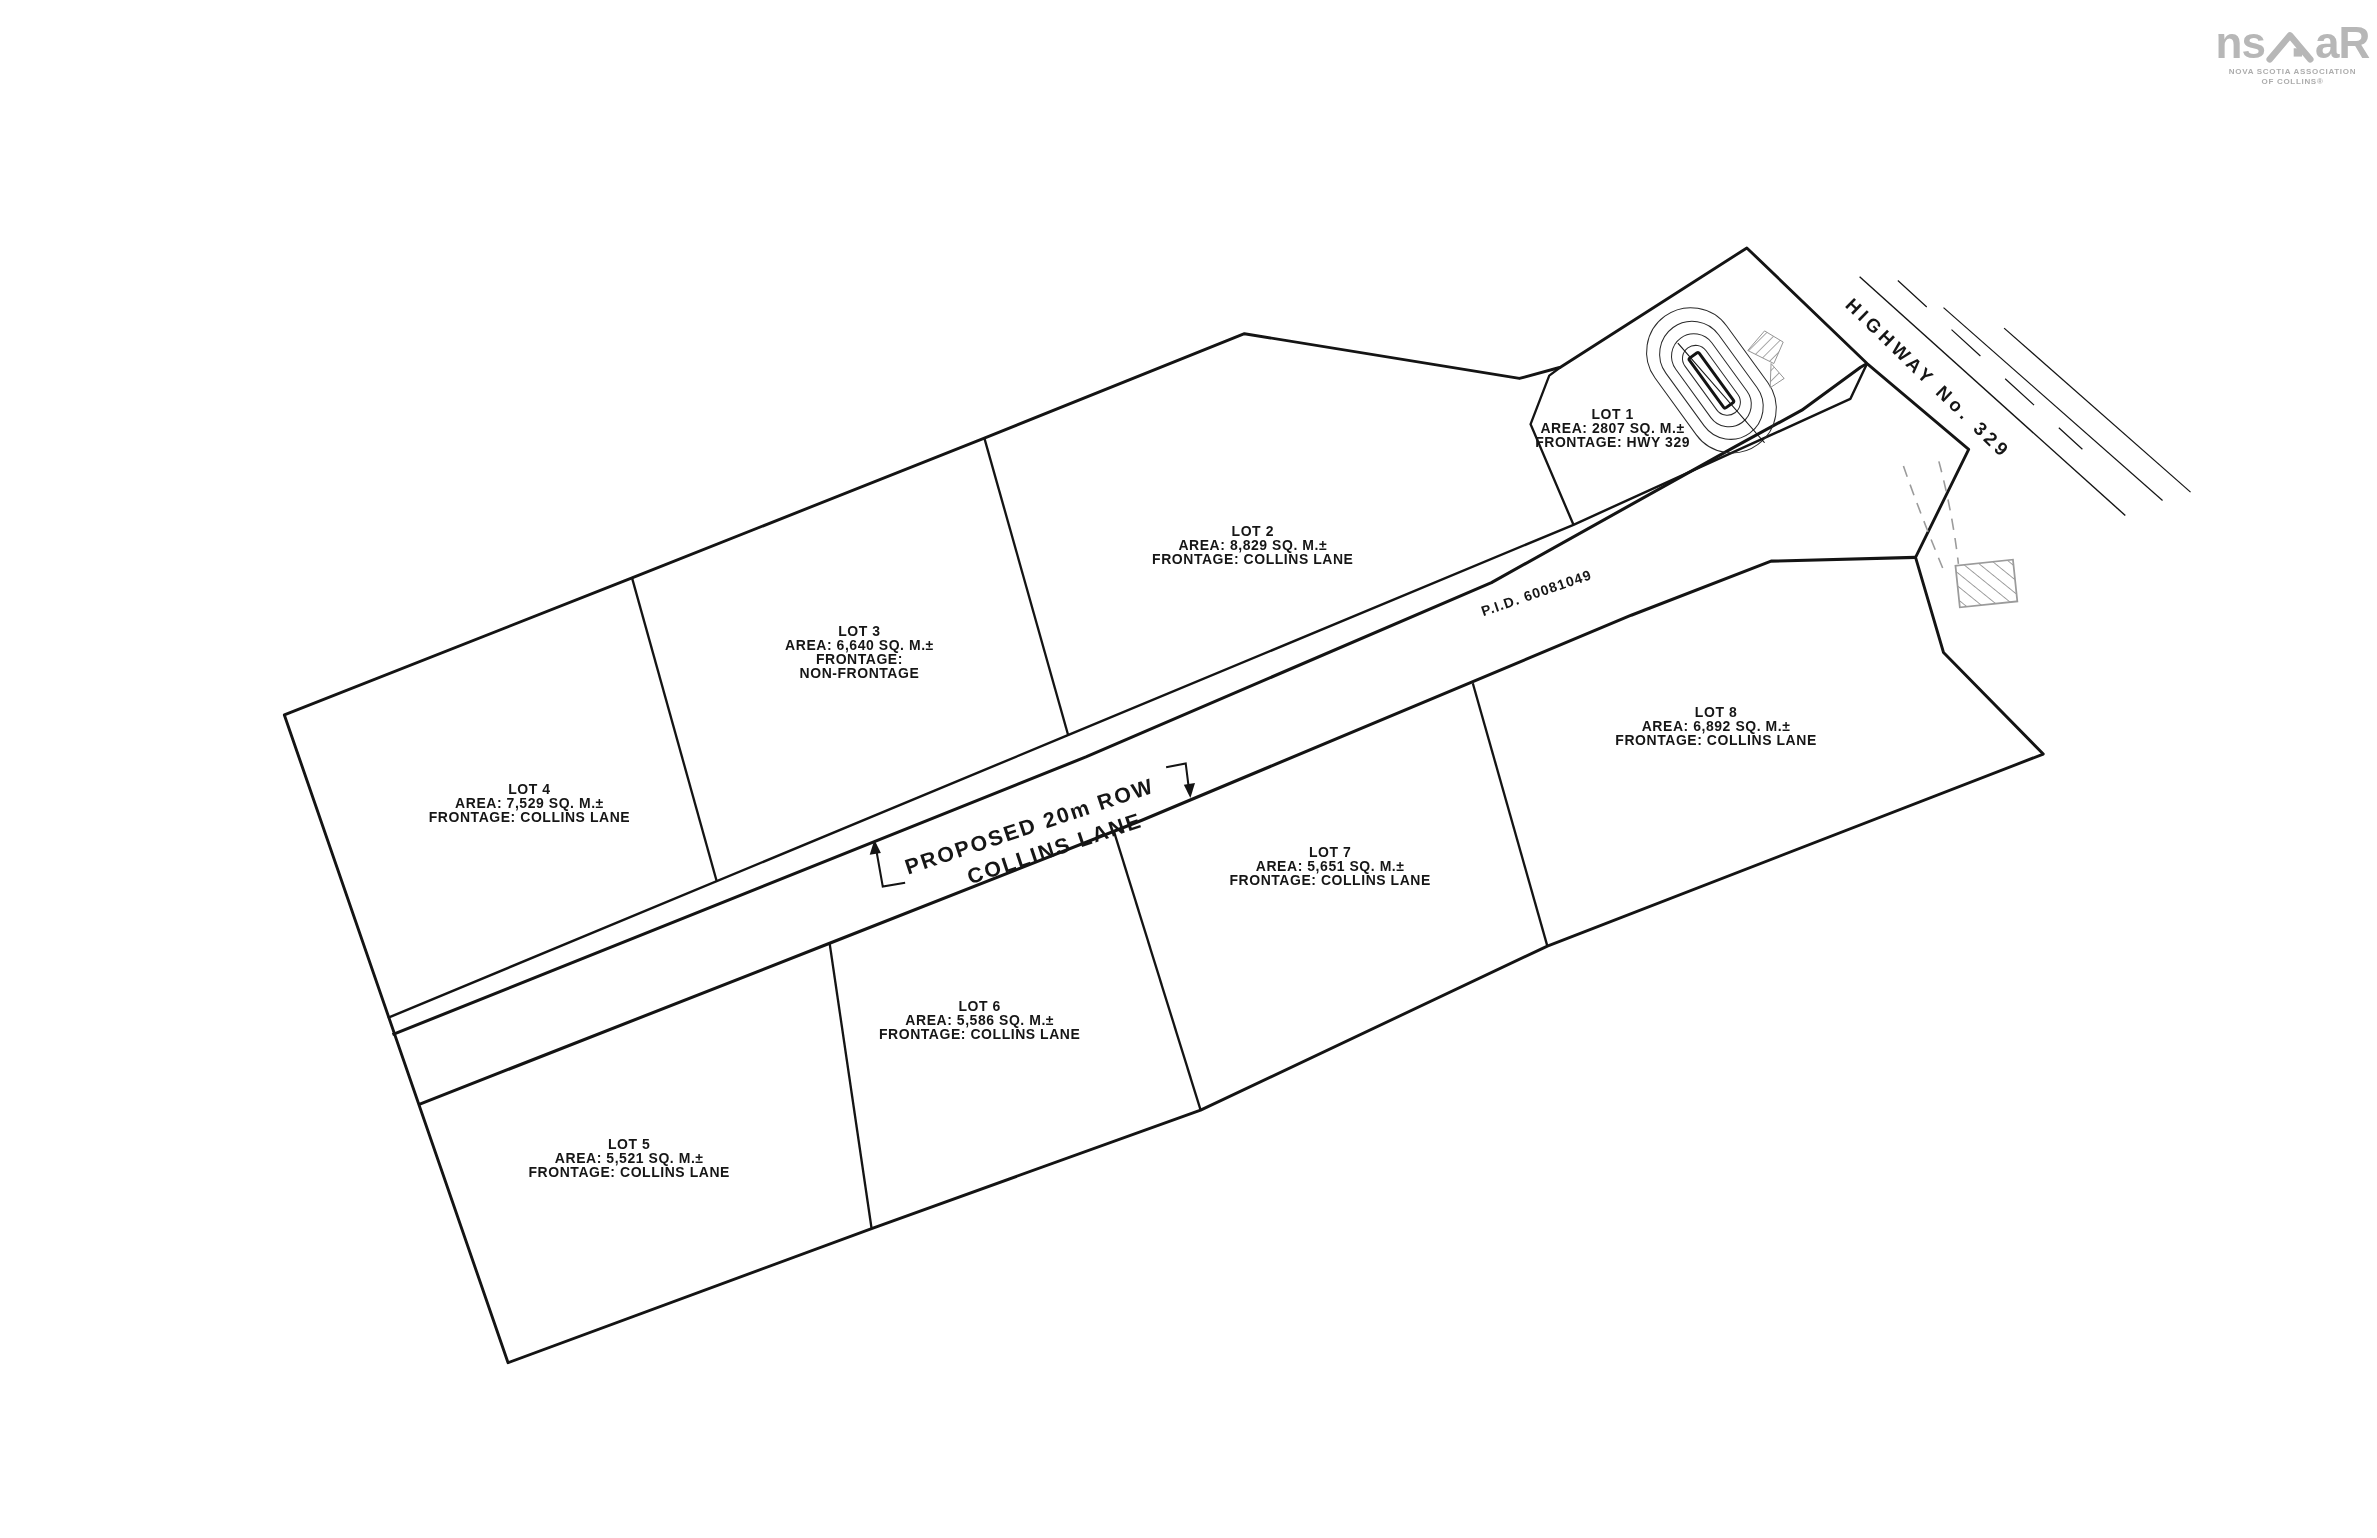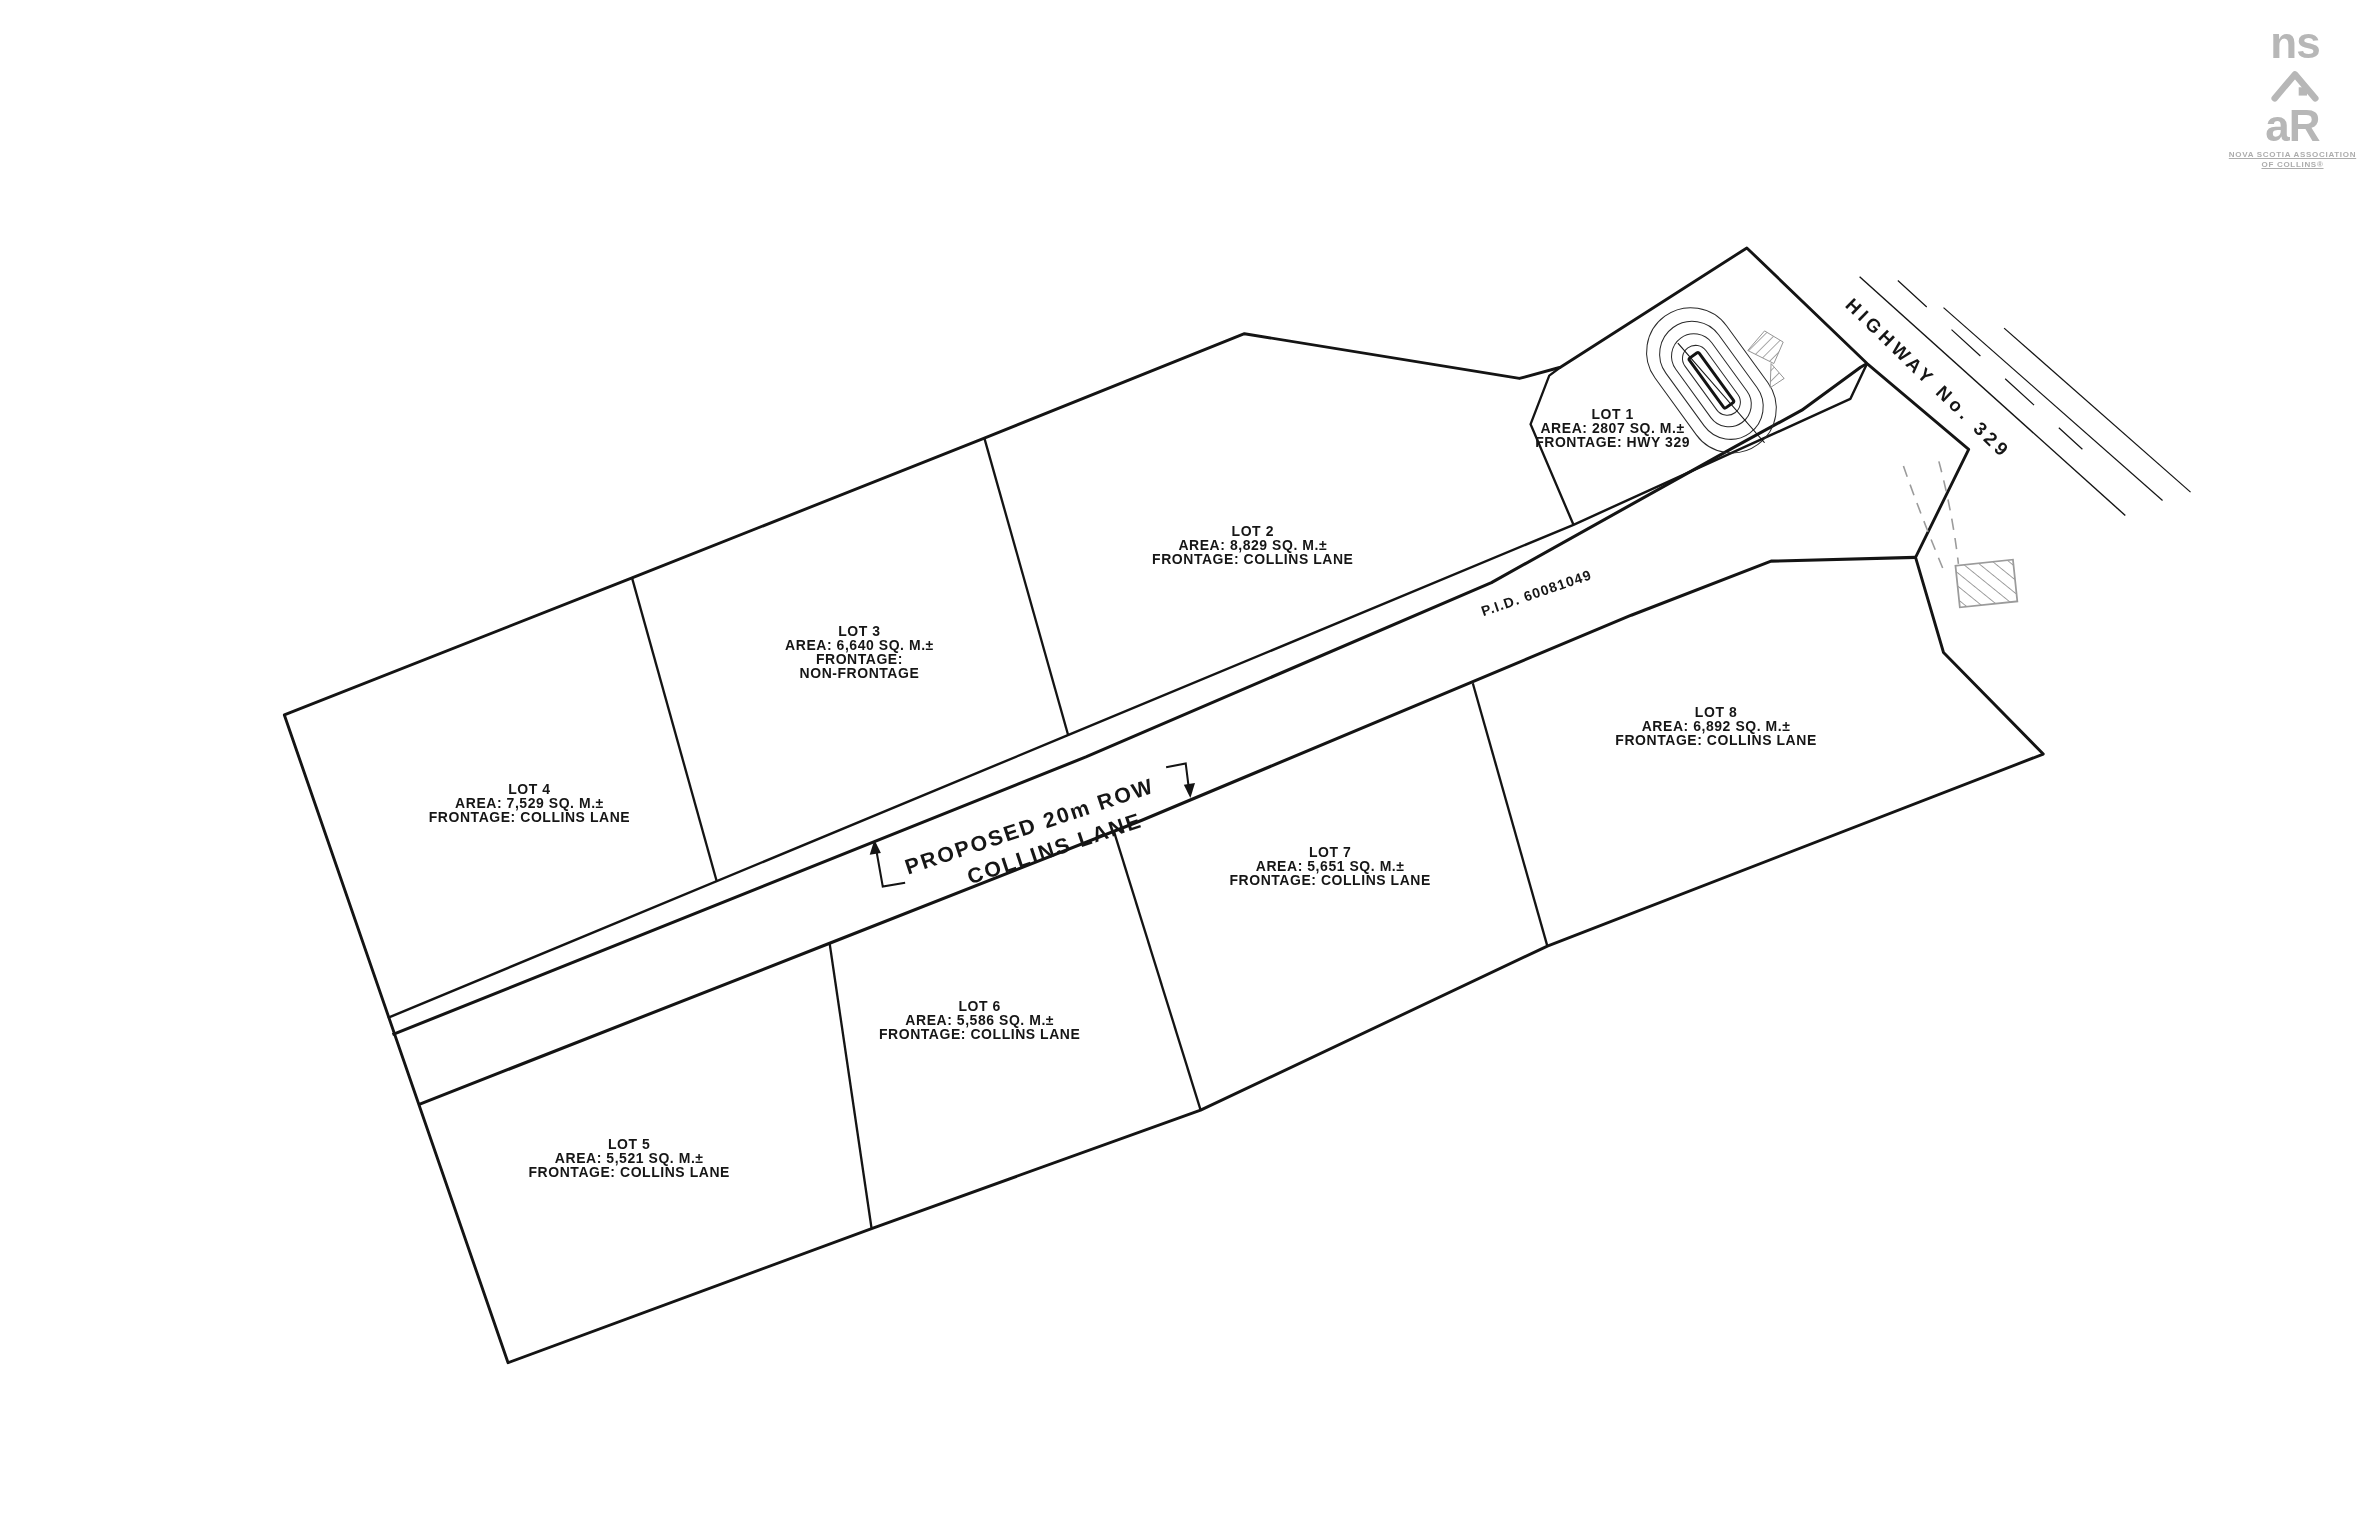--- a/index.html
+++ b/index.html
@@ -3,23 +3,23 @@
 <meta charset="utf-8">
 <style>
   html,body{margin:0;padding:0;background:#ffffff;}
   body{width:2377px;height:1538px;position:relative;font-family:"Liberation Sans",sans-serif;overflow:hidden;}
   #plat-svg{position:absolute;left:0;top:0;}
   text.lot-label{font-family:"Liberation Sans",sans-serif;font-weight:700;font-size:15px;letter-spacing:.6px;fill:#161616;text-anchor:middle;}
   text.road-label{font-family:"Liberation Sans",sans-serif;font-weight:700;font-size:23px;letter-spacing:2.2px;fill:#161616;text-anchor:middle;}
   text.pid-label{font-family:"Liberation Sans",sans-serif;font-weight:700;font-size:15px;letter-spacing:1.2px;fill:#161616;text-anchor:middle;}
   text.hwy-label{font-family:"Liberation Sans",sans-serif;font-weight:700;font-size:20px;letter-spacing:4.5px;fill:#161616;text-anchor:middle;}
   .nsar{position:absolute;left:2217px;top:20.5px;width:151px;display:flex;flex-direction:column;align-items:center;}
-  .nsar-row{display:flex;align-items:flex-end;line-height:1;flex-direction:column;}
+  .nsar-row{display:flex;align-items:flex-end;line-height:1;}
   .nsar-txt{font-weight:700;font-size:44px;letter-spacing:-0.9px;color:#b7b7b7;font-family:"Liberation Sans",sans-serif;}
-  .nsar-tag{margin-top:2.8px;font-size:8px;letter-spacing:0.7px;color:#adadad;font-weight:700;text-align:center;line-height:1.25;font-family:"Liberation Sans",sans-serif;text-decoration:underline;}
+  .nsar-tag{margin-top:2.8px;font-size:8px;letter-spacing:0.7px;color:#adadad;font-weight:700;text-align:center;line-height:1.25;font-family:"Liberation Sans",sans-serif;}
 </style>
 </head>
 <body>
 
 <svg id="plat-svg" width="2377" height="1538" viewBox="0 0 2550 1650">
   <defs>
     <pattern id="hatchGray" width="11" height="11" patternUnits="userSpaceOnUse" patternTransform="rotate(-45)">
       <line x1="0" y1="0" x2="0" y2="11" stroke="#9b9b9b" stroke-width="2"></line>
     </pattern>
     <pattern id="hatchDark" width="8" height="8" patternUnits="userSpaceOnUse" patternTransform="rotate(45)">

